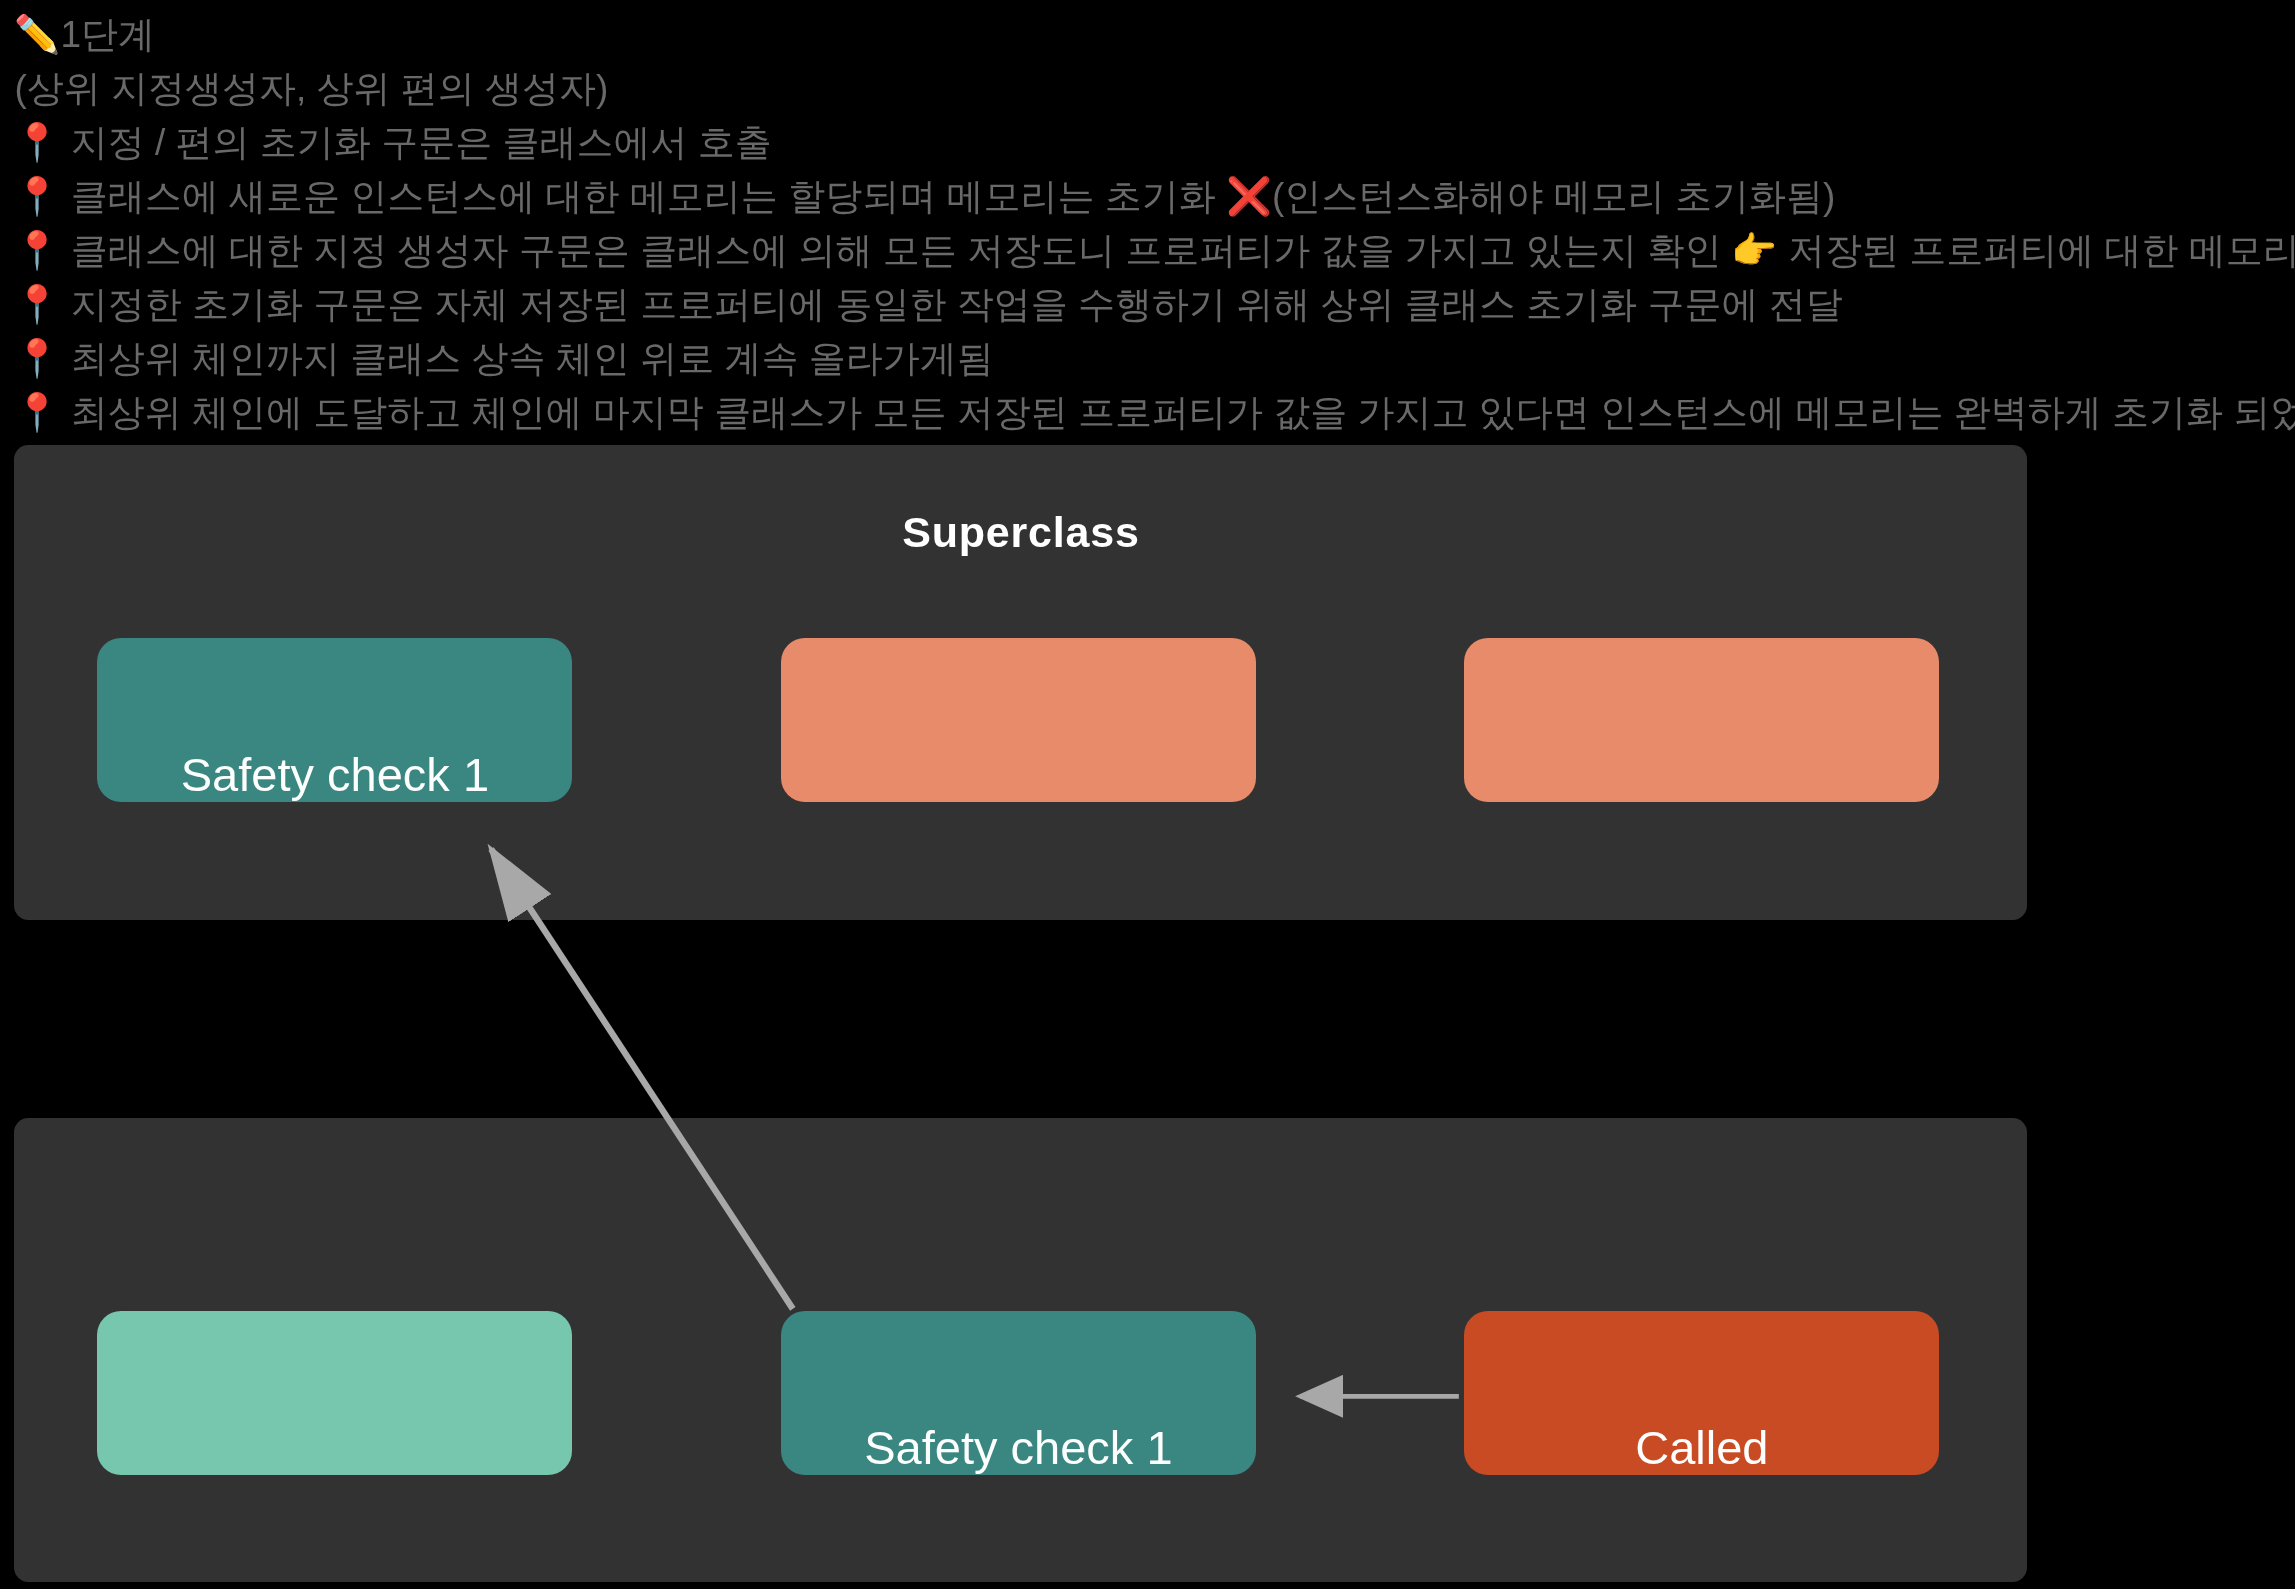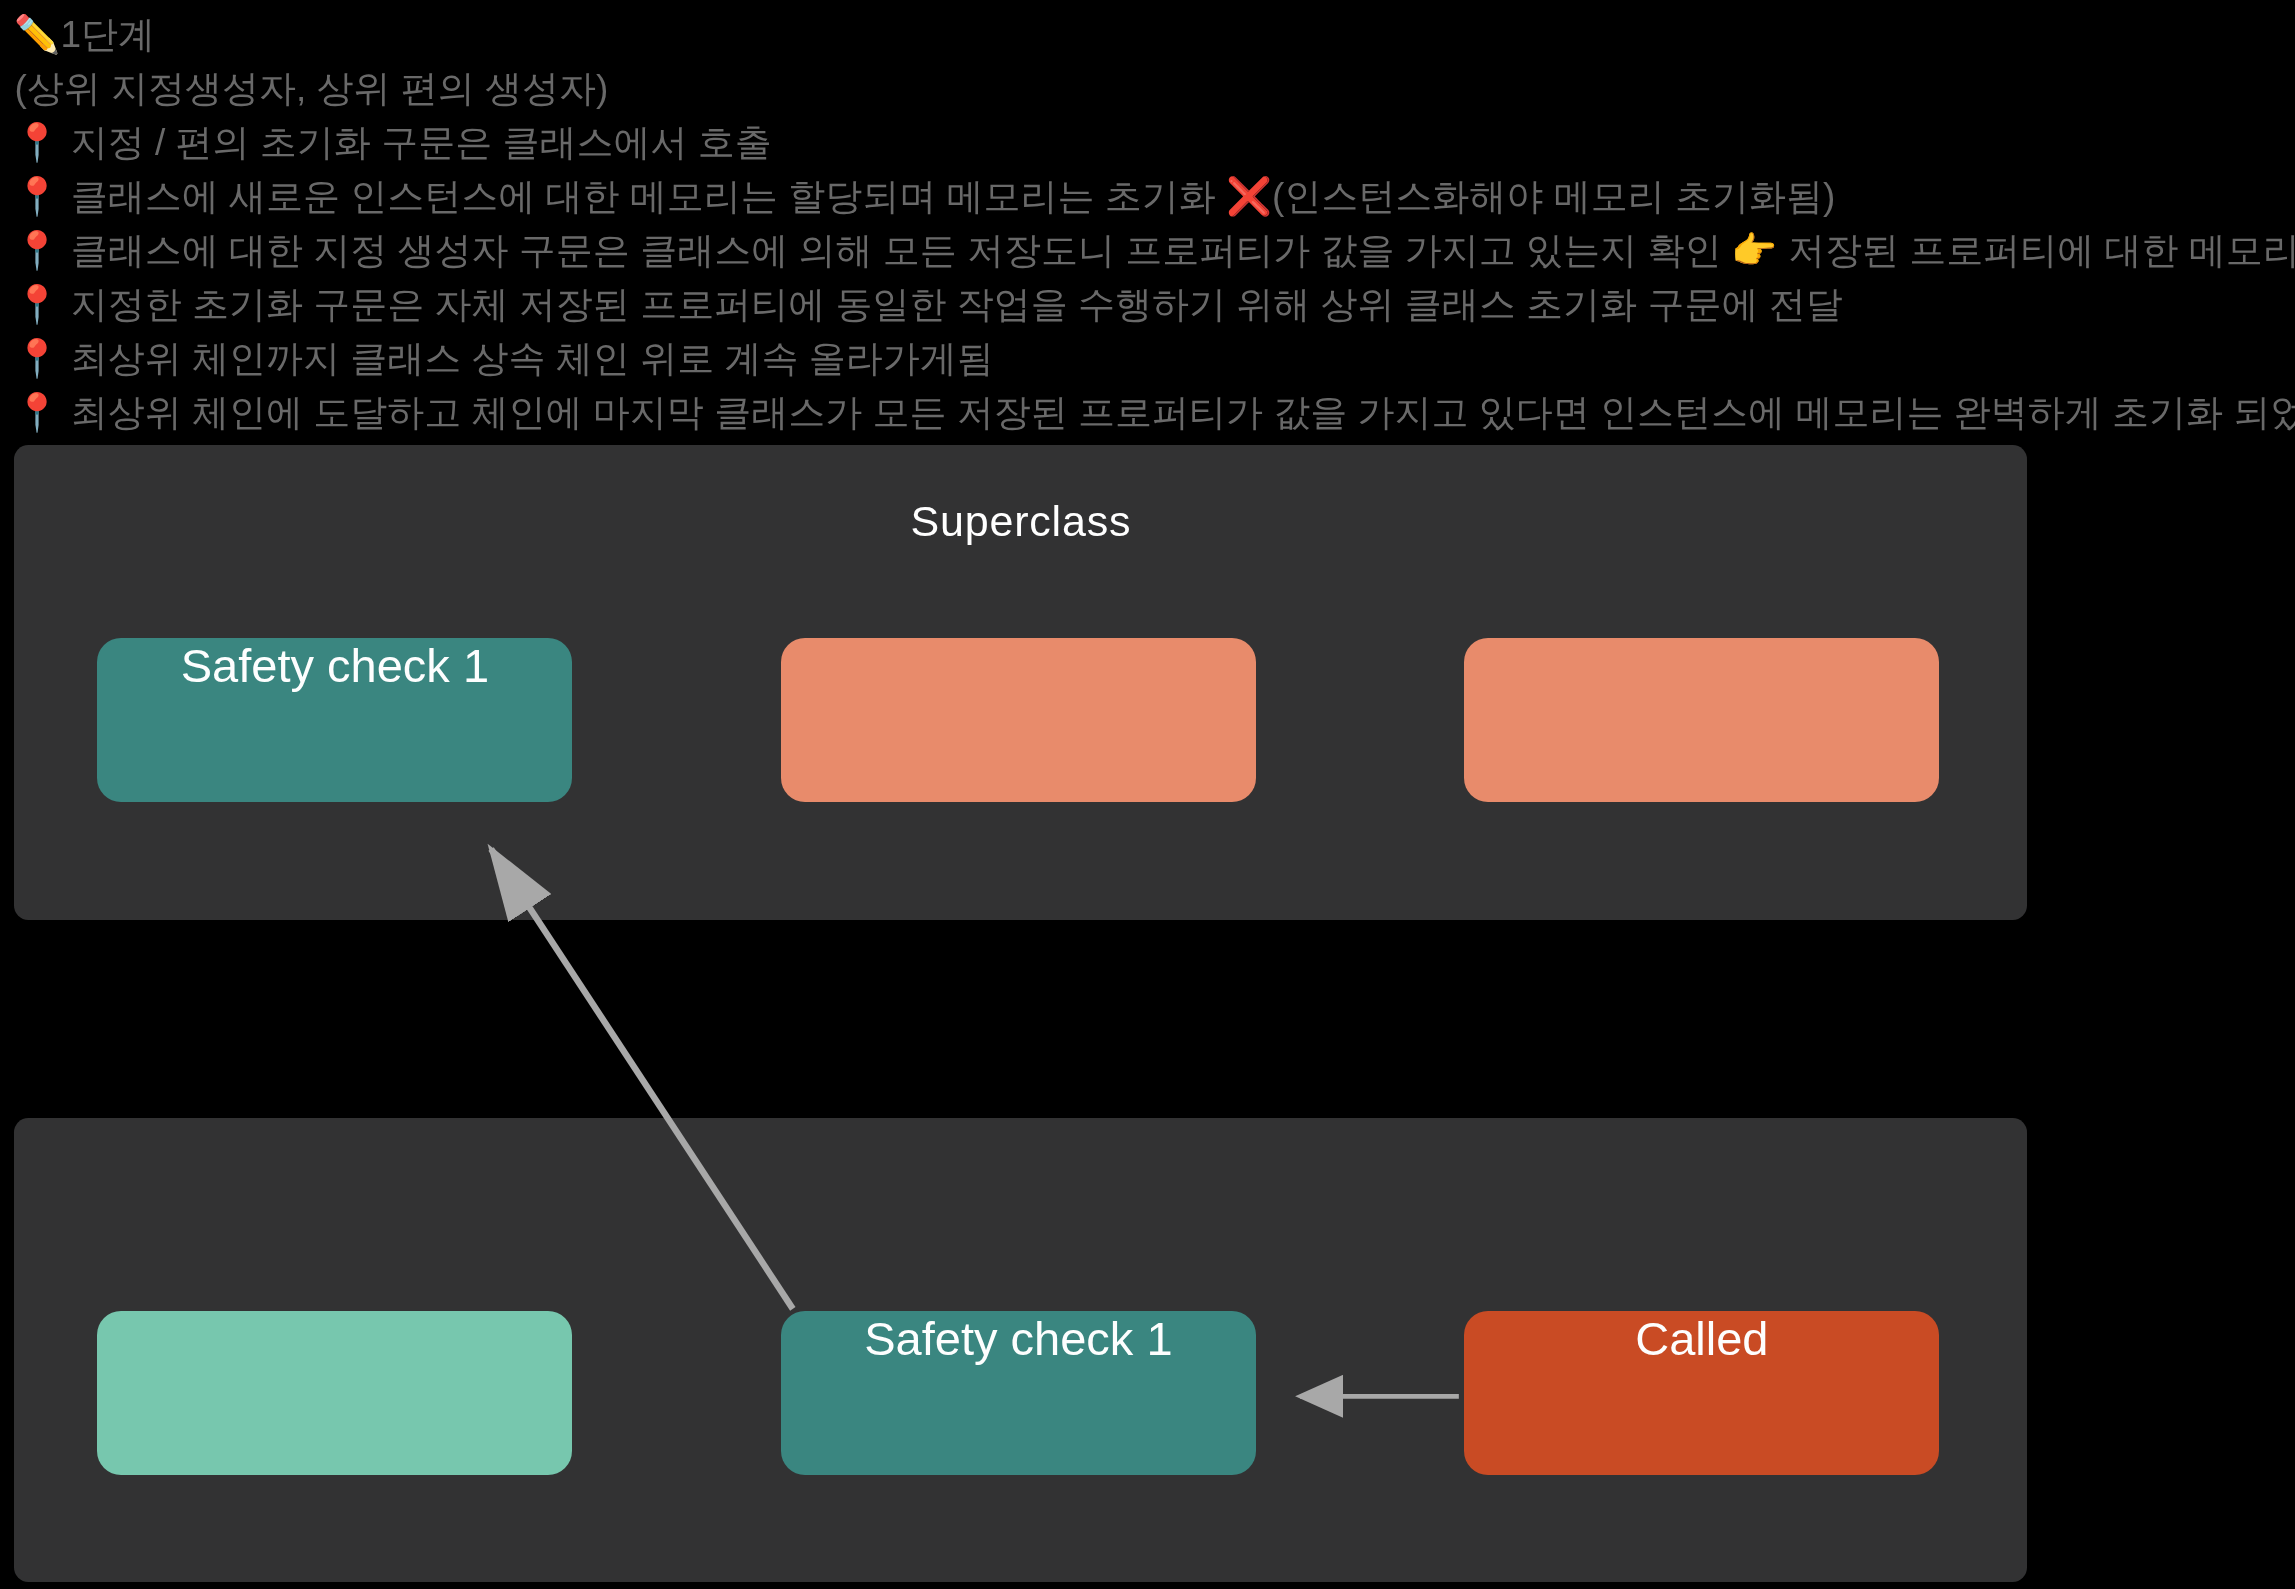--- a/index.html
+++ b/index.html
@@ -34,42 +34,42 @@
     border-radius: 14.4px;
   }
   .panel-superclass { top: 445px;  height: 475px; }
   .panel-subclass   { top: 1118px; height: 464px; }
 
   .panel-title {
     position: absolute;
     top: 47px;
     left: 0;
     right: 0;
-    margin: 5px;
+    margin: 16px;
     text-align: center;
     color: #ffffff;
     font-size: 43px;
-    font-weight: normal;
+    font-weight: bold;
     letter-spacing: 0.8px;
   }
 
   .box-row {
     position: absolute;
     top: 193px;
     left: 83px;
     right: 88px;
     display: flex;
     justify-content: space-between;
   }
   .box {
     width: 475px;
     height: 164px;
     border-radius: 24px;
     display: flex;
-    align-items: flex-start;
+    align-items: flex-end;
     justify-content: center;
   }
   .box-label {
     color: #fdfefe;
     font-size: 47px;
     font-weight: normal;
   }
 
   
   .arrows {

